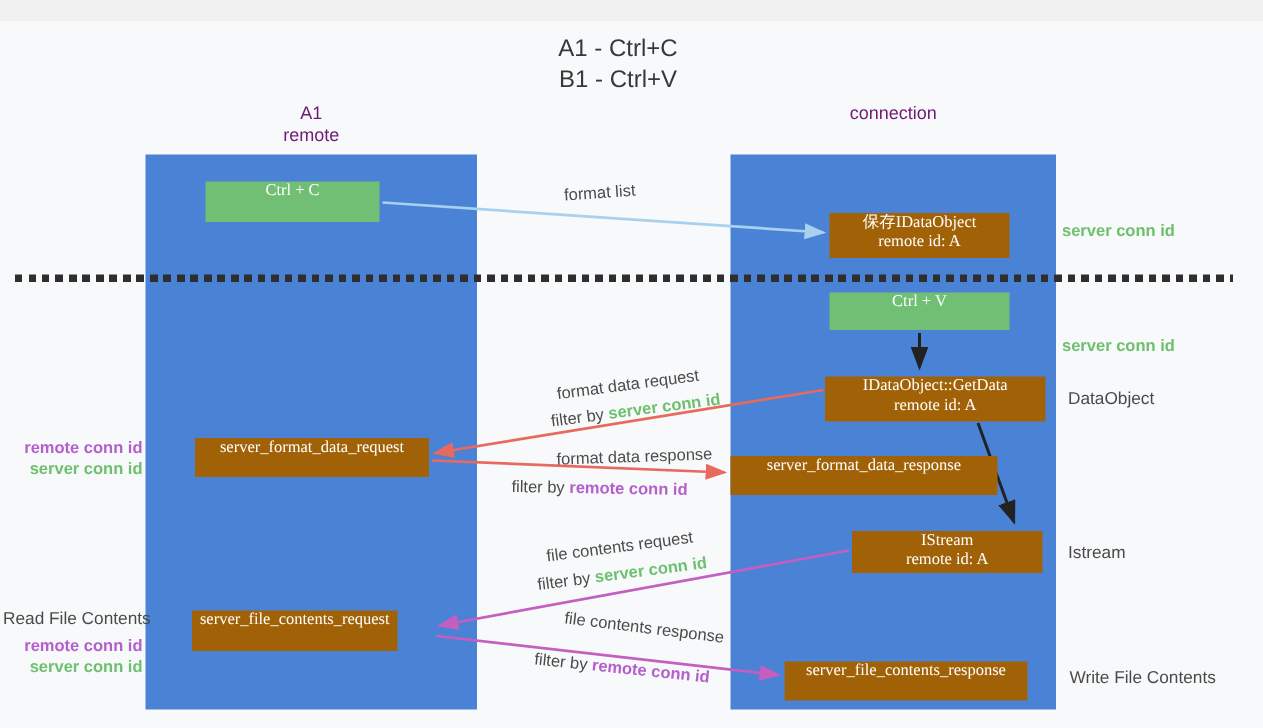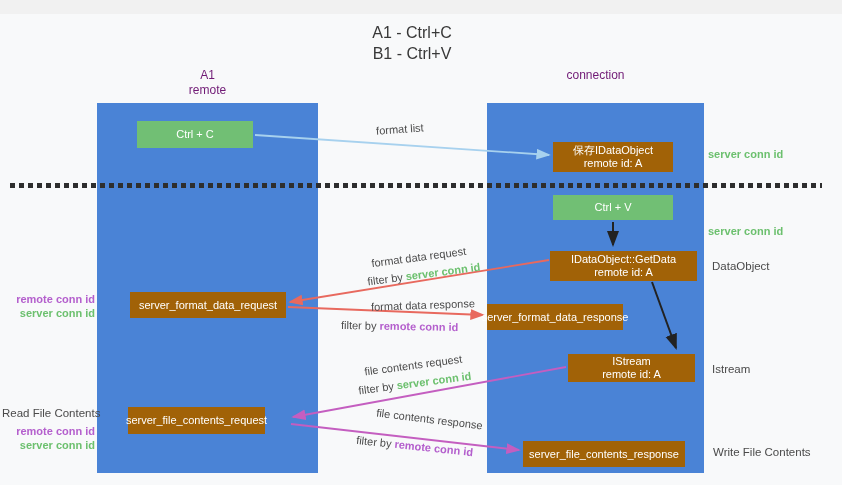--- a/index.html
+++ b/index.html
@@ -27,23 +27,24 @@
     background:#4a83d6;z-index:1;
   }
   .divider{
     position:absolute;left:10px;top:169px;width:812px;height:5px;
     background:repeating-linear-gradient(to right,#2e2e2e 0 5px,transparent 5px 9px);
     z-index:3;
   }
   .arrows{position:absolute;left:0;top:0;z-index:4;pointer-events:none;}
   .node{
     position:absolute;z-index:5;
-    display:flex;flex-direction:column;align-items:center;justify-content:center;
+    display:flex;flex-direction:column;align-items:center;
     color:#fff;font-size:11px;line-height:13px;text-align:center;
     box-sizing:border-box;
+    font-family:Liberation Serif, serif;
   }
   .node.green{background:#71bf74;}
   .node.orange{background:#a16207;}
   .annot{
     position:absolute;z-index:5;font-size:11.5px;color:#4a4a4a;white-space:nowrap;
   }
   .annot.green{color:#6cc06e;font-weight:bold;font-size:11px;}
   .conn-group{
     position:absolute;z-index:5;left:2px;width:93px;text-align:right;
     font-size:11px;line-height:13.5px;font-weight:bold;white-space:nowrap;
@@ -123,21 +124,21 @@
 
   <div class="node orange" style="left:550px;top:237px;width:147px;height:30px;">
     <span>IDataObject::GetData</span>
     <span>remote id: A</span>
   </div>
 
   <div class="node orange" style="left:130px;top:278px;width:156px;height:26px;">
     <span>server_format_data_request</span>
   </div>
 
-  <div class="node orange" style="left:487px;top:290px;width:136px;height:26px;">
+  <div class="node orange" style="left:487px;top:290px;width:178px;height:26px;">
     <span>server_format_data_response</span>
   </div>
 
   <div class="node orange" style="left:568px;top:340px;width:127px;height:28px;">
     <span>IStream</span>
     <span>remote id: A</span>
   </div>
 
   <div class="node orange" style="left:128px;top:393px;width:137px;height:27px;">
     <span>server_file_contents_request</span>

